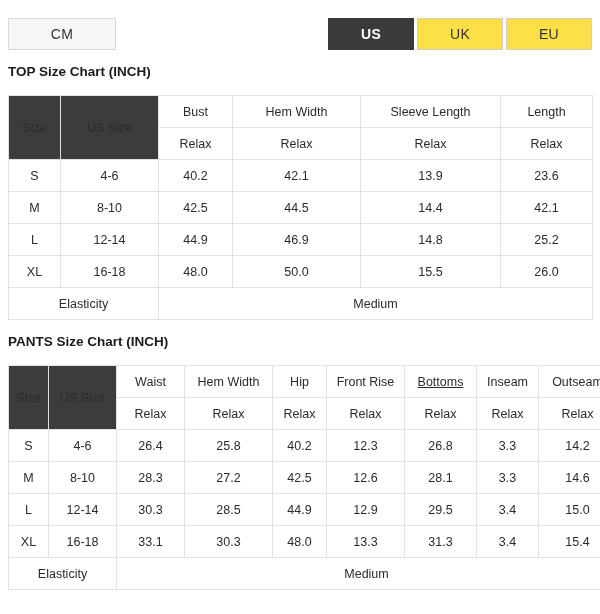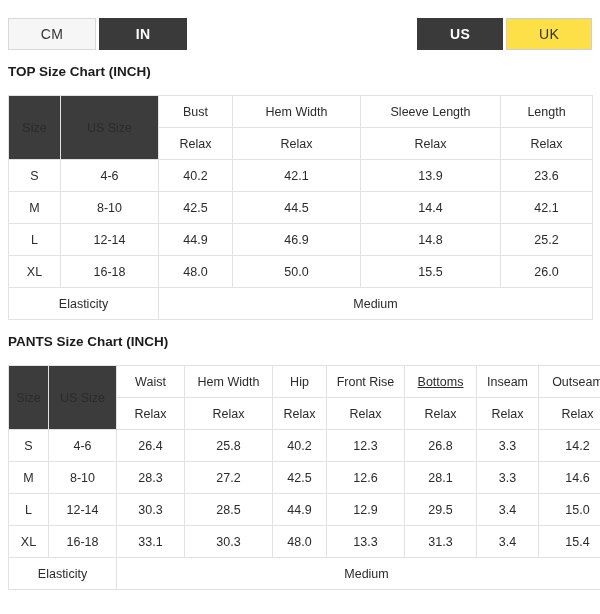--- a/index.html
+++ b/index.html
@@ -18,21 +18,21 @@
     align-items: center;
     padding: 0 8px;
     margin-top: 18px;
   }
   .toggle-group {
     display: flex;
     gap: 3px;
   }
   .toggle-group.right { margin-left: auto; padding-left: 10px; }
   .toggle-btn {
-    width: 88px;
+    width: 108px;
     height: 32px;
     display: flex;
     align-items: center;
     justify-content: center;
     font-size: 14px;
     border: 1px solid #d8d8d8;
     background: #f6f6f6;
     color: #333;
     letter-spacing: .3px;
   }
@@ -111,25 +111,25 @@
   .pants-table td.p-outseam { width: 78px; }
 </style>
 </head>
 <body>
 
 <div class="page">
 
   <div class="toggle-row">
     <div class="toggle-group">
       <div class="toggle-btn">CM</div>
-      <div class="toggle-btn active">IN</div>
     </div>
     <div class="toggle-group right">
       <div class="toggle-btn active wide">US</div>
       <div class="toggle-btn plain wide">UK</div>
+      <div class="toggle-btn plain wide">EU</div>
     </div>
   </div>
 
   <div class="section-title">TOP Size Chart (INCH)</div>
   <div class="tbl-wrap">
     <table class="size top-table">
       <tbody>
         <tr>
           <td class="size-col dark" rowspan="2">Size</td>
           <td class="ussize-col dark" rowspan="2">US Size</td>

